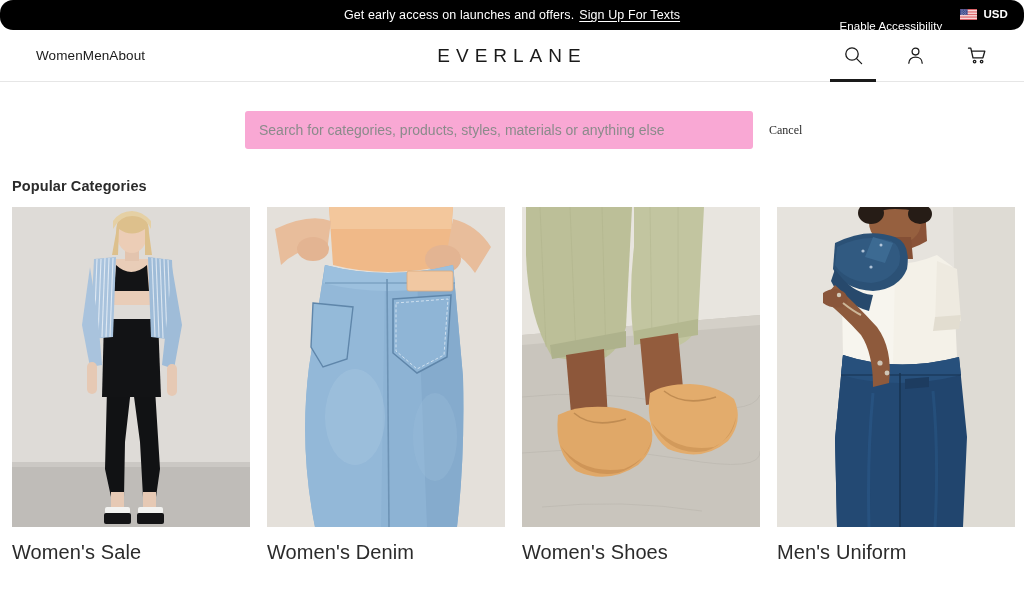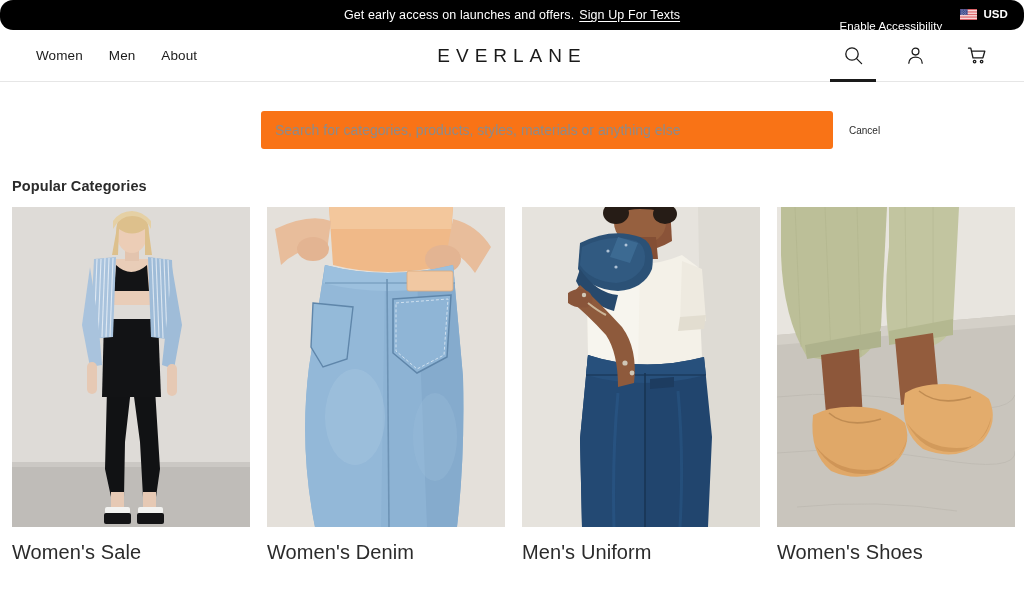--- a/index.html
+++ b/index.html
@@ -54,21 +54,21 @@
   
   .navbar {
     position: relative;
     height: 52px;
     background: #ffffff;
     border-bottom: 1px solid #e6e6e6;
     display: flex;
     align-items: center;
   }
   .nav-left {
-    display: flex; align-items: center; gap: 26px;
+    display: flex; align-items: center; 
     margin-left: 36px;
   }
   .nav-link {
     font-size: 13.5px;
     color: #1a1a1a;
     cursor: pointer;
     letter-spacing: 0.1px;
   }
   .brand {
     position: absolute;
@@ -107,40 +107,39 @@
   
   .search-row {
     height: 96px;
     display: flex;
     align-items: center;
     padding-left: 245px;
     gap: 12px;
     background: #ffffff;
   }
   .search-field {
-    width: 572px;
+    width: 508px;
     height: 38px;
-    background: #f97316;
+    background: #f9a8d4;
     border: none;
     border-radius: 3px;
     padding: 0 14px;
     font-size: 14px;
     font-family: "Liberation Sans", sans-serif;
     color: #2b2b2b;
     outline: none;
-    margin-left: 16px;
   }
   .search-field::placeholder { color: #8b8b8b; }
   .cancel-btn {
-    font-size: 10px;
+    font-size: 12px;
     color: #2b2b2b;
     cursor: pointer;
     background: none;
     border: none;
-    font-family: Liberation Sans, sans-serif;
+    font-family: Liberation Serif, serif;
     padding: 0 4px;
   }
 
   
   .section-title {
     margin: 0 0 13px 12px;
     font-size: 14.5px;
     font-weight: 700;
     color: #2b2b2b;
     letter-spacing: 0.1px;
@@ -346,20 +345,60 @@
           <ellipse cx="88" cy="210" rx="30" ry="48" fill="#a6c6e0" opacity="0.45"></ellipse>
           <ellipse cx="168" cy="230" rx="22" ry="44" fill="#9bbedb" opacity="0.35"></ellipse>
         </svg>
       </div>
       <div class="card-label">Women's Denim</div>
     </div>
 
     <div class="card">
       <div class="card-img">
         <svg class="photo" viewBox="0 0 238 320">
+          <rect width="238" height="320" fill="#e8e5df"></rect>
+
+          <path d="M0 128 L238 108 L238 320 L0 320 Z" fill="#c9c5bd"></path>
+          <path d="M0 128 L238 108 L238 118 L0 138 Z" fill="#d4d0c8"></path>
+          <g opacity="0.28" stroke="#a8a49c" stroke-width="1">
+            <path d="M0 190 Q70 182 150 196 T238 188" fill="none"></path>
+            <path d="M0 246 Q80 238 160 252 T238 244" fill="none"></path>
+            <path d="M20 300 Q100 292 180 304" fill="none"></path>
+          </g>
+
+          <path d="M4 0 L110 0 L104 120 Q96 150 70 156 L30 150 Q6 110 4 48 Z" fill="#bcbf98"></path>
+          <path d="M112 0 L182 0 L176 118 Q168 140 140 142 L112 134 Q106 90 112 40 Z" fill="#c2c5a0"></path>
+          <g opacity="0.35" stroke="#a4a880" stroke-width="0.8">
+            <path d="M18 0 L24 140" fill="none"></path>
+              <path d="M48 0 L54 148" fill="none"></path>
+            <path d="M80 0 L84 150" fill="none"></path>
+              <path d="M128 0 L130 136" fill="none"></path>
+            <path d="M156 0 L156 134" fill="none"></path>
+          </g>
+          <path d="M28 138 L104 124 L104 140 L30 152 Z" fill="#aeb28c"></path>
+          <path d="M112 124 L176 112 L176 128 L112 138 Z" fill="#b4b890"></path>
+
+          <path d="M44 148 L82 142 L86 212 L50 218 Z" fill="#8d573a"></path>
+          <path d="M118 132 L156 126 L162 192 L124 198 Z" fill="#935c3d"></path>
+
+          <path d="M36 208 Q32 246 54 264 Q86 278 116 258 Q136 240 128 216 Q112 202 86 200 Q54 198 36 208 Z" fill="#e0a868"></path>
+          <path d="M52 206 Q70 222 104 212" fill="none" stroke="#c08c52" stroke-width="1.6"></path>
+          <path d="M38 238 Q60 268 102 262 Q126 252 130 232 Q122 258 96 266 Q58 272 38 238 Z" fill="#cf9557"></path>
+
+          <path d="M128 186 Q122 224 146 242 Q180 256 206 234 Q222 214 212 192 Q194 178 168 177 Q142 177 128 186 Z" fill="#e3ac6c"></path>
+          <path d="M142 184 Q162 200 194 190" fill="none" stroke="#c08c52" stroke-width="1.6"></path>
+          <path d="M130 216 Q152 246 192 240 Q212 230 214 210 Q208 236 184 244 Q148 250 130 216 Z" fill="#d29a5b"></path>
+        </svg>
+      </div>
+      <div class="card-label">Women's Shoes</div>
+    </div>
+
+    <div class="card">
+      <div class="card-img">
+        <svg class="photo" viewBox="0 0 238 320">
           <rect width="238" height="320" fill="#e6e3dd"></rect>
           <path d="M176 0 L238 0 L238 320 L182 320 Z" fill="#dedbd4"></path>
 
           <path d="M88 0 L148 0 L150 34 Q120 52 98 36 Z" fill="#8a5338"></path>
           <ellipse cx="118" cy="16" rx="26" ry="22" fill="#96603f"></ellipse>
           <path d="M88 8 Q92 -6 118 -6 Q146 -6 150 10 Q142 2 118 2 Q94 2 88 16 Z" fill="#241a15"></path>
           <ellipse cx="94" cy="6" rx="13" ry="11" fill="#261c16"></ellipse>
           <ellipse cx="143" cy="7" rx="12" ry="10" fill="#261c16"></ellipse>
 
           <path d="M106 30 L134 30 L136 52 L104 52 Z" fill="#844f35"></path>
@@ -395,54 +434,14 @@
             <path d="M66 96 Q76 104 84 108"></path>
           </g>
           <circle cx="103" cy="156" r="2.6" fill="#cfc6b6"></circle>
           <circle cx="110" cy="166" r="2.4" fill="#cfc6b6"></circle>
           <circle cx="62" cy="88" r="2.2" fill="#d2c9b8"></circle>
         </svg>
       </div>
       <div class="card-label">Men's Uniform</div>
     </div>
 
-    <div class="card">
-      <div class="card-img">
-        <svg class="photo" viewBox="0 0 238 320">
-          <rect width="238" height="320" fill="#e8e5df"></rect>
-
-          <path d="M0 128 L238 108 L238 320 L0 320 Z" fill="#c9c5bd"></path>
-          <path d="M0 128 L238 108 L238 118 L0 138 Z" fill="#d4d0c8"></path>
-          <g opacity="0.28" stroke="#a8a49c" stroke-width="1">
-            <path d="M0 190 Q70 182 150 196 T238 188" fill="none"></path>
-            <path d="M0 246 Q80 238 160 252 T238 244" fill="none"></path>
-            <path d="M20 300 Q100 292 180 304" fill="none"></path>
-          </g>
-
-          <path d="M4 0 L110 0 L104 120 Q96 150 70 156 L30 150 Q6 110 4 48 Z" fill="#bcbf98"></path>
-          <path d="M112 0 L182 0 L176 118 Q168 140 140 142 L112 134 Q106 90 112 40 Z" fill="#c2c5a0"></path>
-          <g opacity="0.35" stroke="#a4a880" stroke-width="0.8">
-            <path d="M18 0 L24 140" fill="none"></path>
-              <path d="M48 0 L54 148" fill="none"></path>
-            <path d="M80 0 L84 150" fill="none"></path>
-              <path d="M128 0 L130 136" fill="none"></path>
-            <path d="M156 0 L156 134" fill="none"></path>
-          </g>
-          <path d="M28 138 L104 124 L104 140 L30 152 Z" fill="#aeb28c"></path>
-          <path d="M112 124 L176 112 L176 128 L112 138 Z" fill="#b4b890"></path>
-
-          <path d="M44 148 L82 142 L86 212 L50 218 Z" fill="#8d573a"></path>
-          <path d="M118 132 L156 126 L162 192 L124 198 Z" fill="#935c3d"></path>
-
-          <path d="M36 208 Q32 246 54 264 Q86 278 116 258 Q136 240 128 216 Q112 202 86 200 Q54 198 36 208 Z" fill="#e0a868"></path>
-          <path d="M52 206 Q70 222 104 212" fill="none" stroke="#c08c52" stroke-width="1.6"></path>
-          <path d="M38 238 Q60 268 102 262 Q126 252 130 232 Q122 258 96 266 Q58 272 38 238 Z" fill="#cf9557"></path>
-
-          <path d="M128 186 Q122 224 146 242 Q180 256 206 234 Q222 214 212 192 Q194 178 168 177 Q142 177 128 186 Z" fill="#e3ac6c"></path>
-          <path d="M142 184 Q162 200 194 190" fill="none" stroke="#c08c52" stroke-width="1.6"></path>
-          <path d="M130 216 Q152 246 192 240 Q212 230 214 210 Q208 236 184 244 Q148 250 130 216 Z" fill="#d29a5b"></path>
-        </svg>
-      </div>
-      <div class="card-label">Women's Shoes</div>
-    </div>
-
   </div>
 </div>
 
 </body></html>

